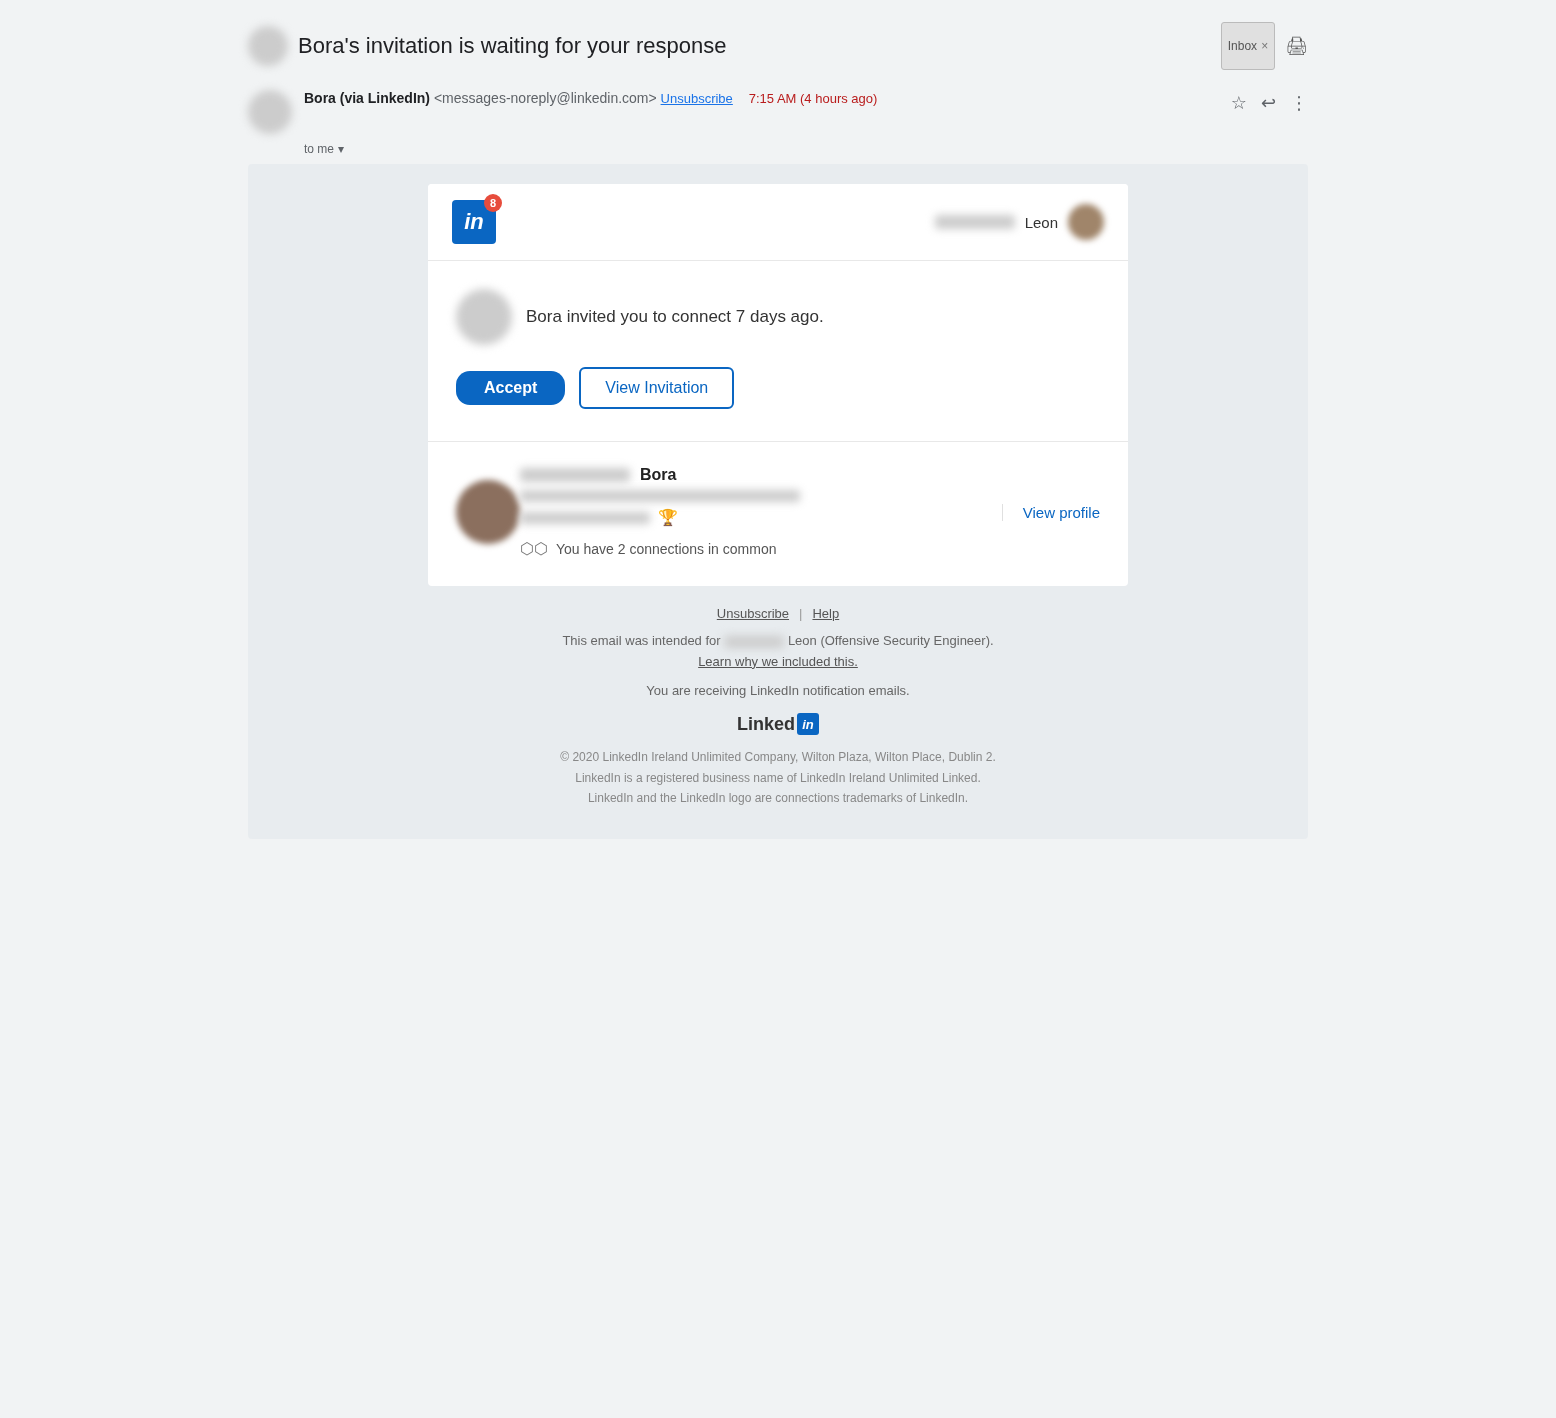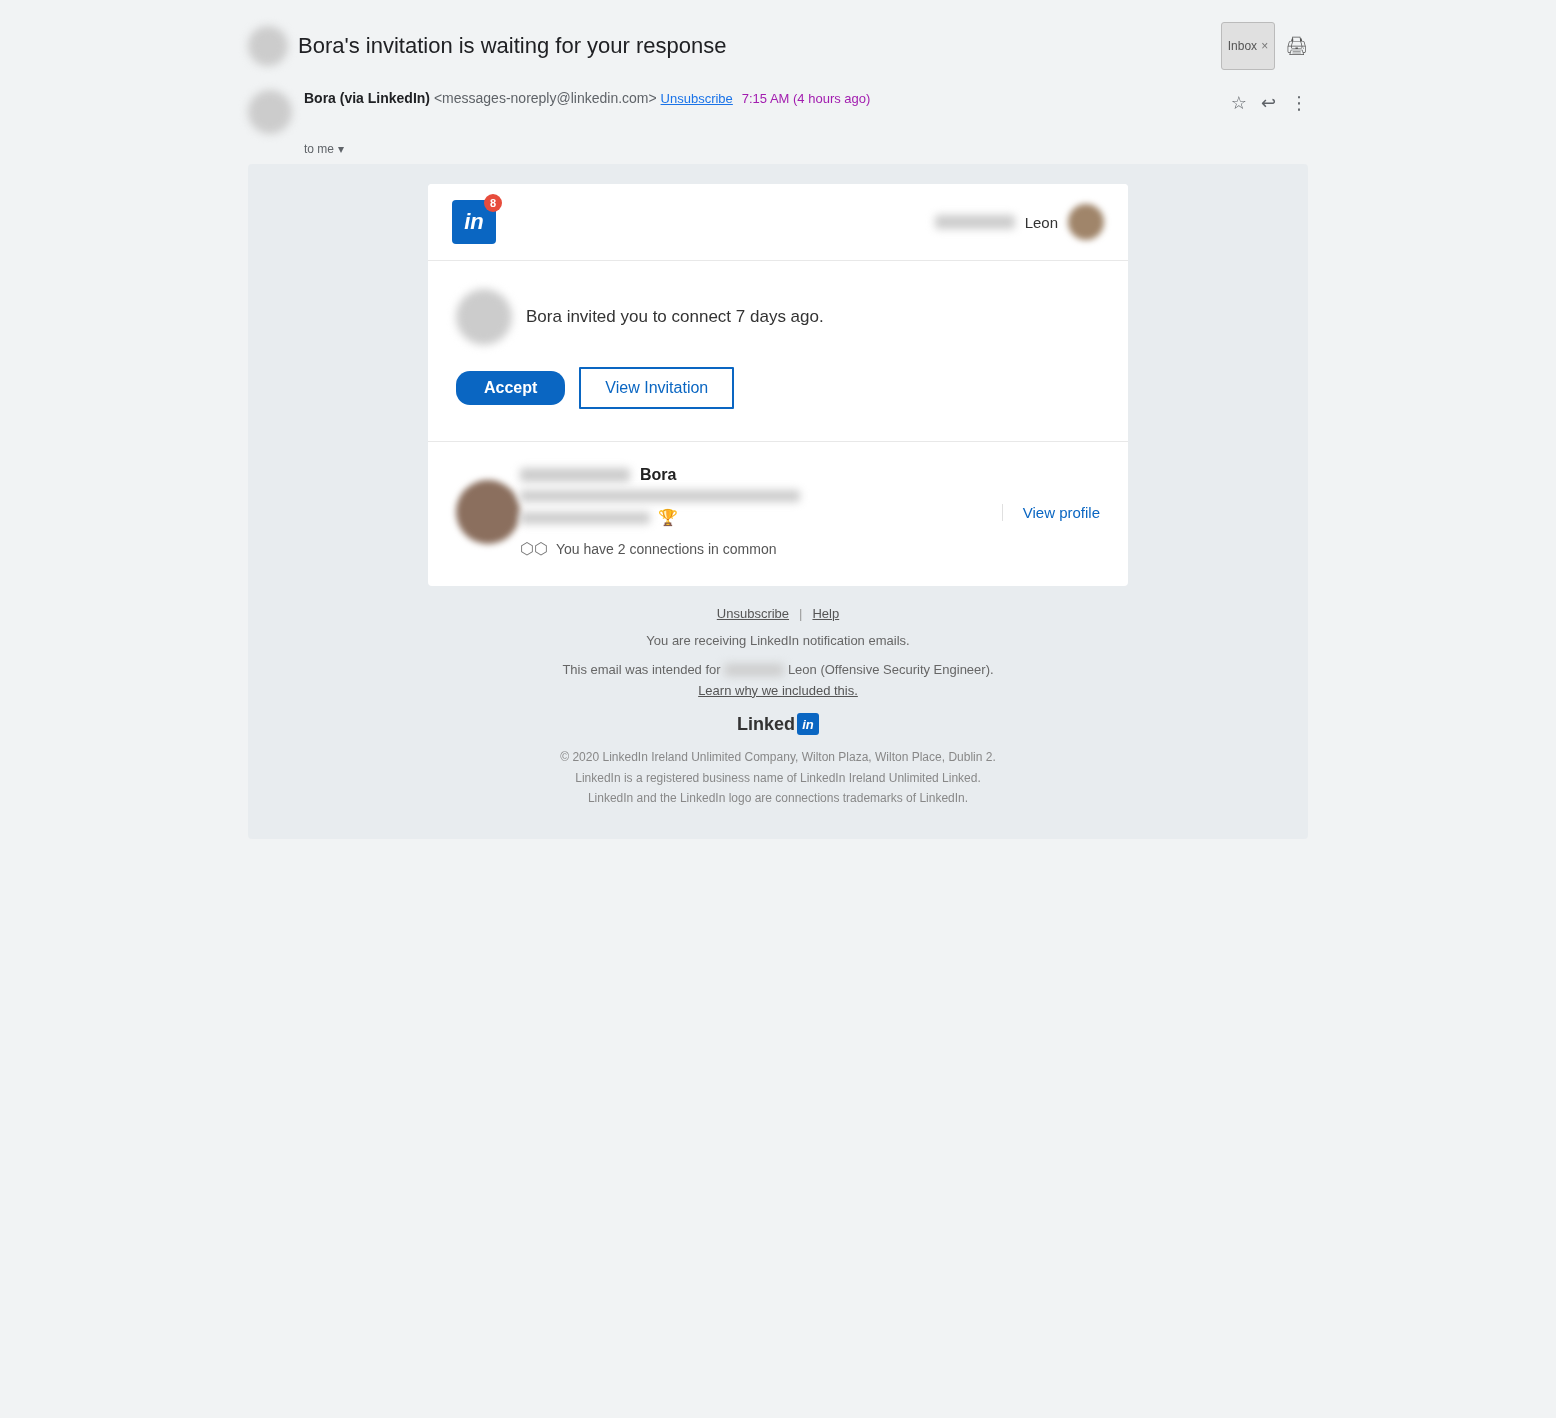--- a/index.html
+++ b/index.html
@@ -90,23 +90,23 @@
     .sender-email {
       color: #5f6368;
     }
     .unsubscribe-link {
       color: #1a73e8;
       text-decoration: underline;
       cursor: pointer;
       font-size: 13px;
     }
     .timestamp {
-      color: #a21caf;
+      color: #b91c1c;
       font-size: 13px;
-      margin-left: 5px;
+      margin-left: 12px;
     }
     .sender-actions {
       display: flex;
       align-items: center;
       gap: 14px;
       margin-top: 2px;
     }
     .action-icon {
       cursor: pointer;
       color: #5f6368;
@@ -232,21 +232,21 @@
       border-radius: 14px;
       padding: 8px 28px;
       font-size: 16px;
       font-weight: 600;
       cursor: pointer;
     }
     .btn-view-invitation {
       background: white;
       color: #0a66c2;
       border: 2px solid #0a66c2;
-      border-radius: 1px;
+      border-radius: 6px;
       padding: 10px 24px;
       font-size: 16px;
       font-weight: 500;
       cursor: pointer;
     }
 
     
     .profile-section {
       padding: 24px 28px 28px 28px;
       display: flex;
@@ -485,28 +485,28 @@
       </div>
 
     </div>
 
     <div class="email-footer">
       <div class="footer-links">
         <span class="footer-link">Unsubscribe</span>
         <span class="footer-divider">|</span>
         <span class="footer-link">Help</span>
       </div>
-      <div class="footer-text">You are receiving LinkedIn notification emails.</div>
       <div class="footer-text">
         <span>This email was intended for</span>
         <span class="blurred-block" style="width:60px; height:12px;"></span>
         <span>Leon (Offensive Security Engineer).</span>
         <br>
         <span class="learn-link">Learn why we included this.</span>
       </div>
+      <div class="footer-text">You are receiving LinkedIn notification emails.</div>
 
       <div class="linkedin-footer-logo">
         <span>Linked</span>
         <div class="linkedin-footer-logo-in">in</div>
       </div>
 
       <div class="footer-legal">
         <div>© 2020 LinkedIn Ireland Unlimited Company, Wilton Plaza, Wilton Place, Dublin 2.</div>
         <div>LinkedIn is a registered business name of LinkedIn Ireland Unlimited Linked.</div>
         <div>LinkedIn and the LinkedIn logo are connections trademarks of LinkedIn.</div>

